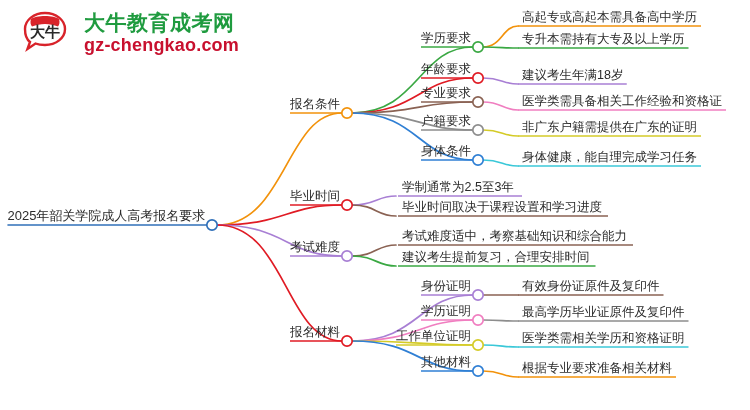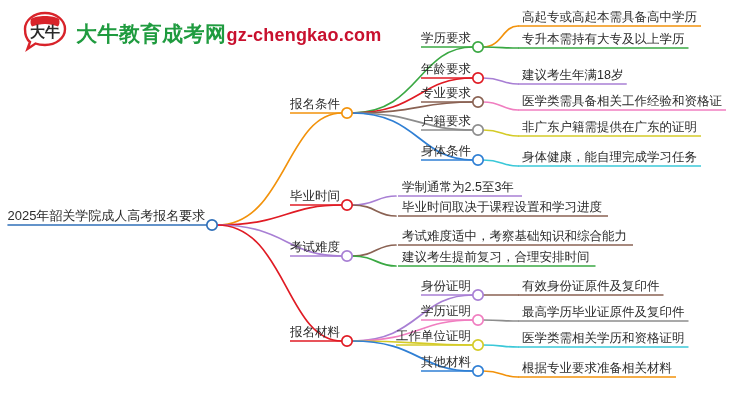--- a/index.html
+++ b/index.html
@@ -17,30 +17,31 @@
 
   
   #logo-block {
     position: absolute;
     left: 22px;
     top: 8px;
     width: 210px;
     height: 50px;
     display: flex;
     align-items: center;
-    gap: 8px;
+    gap: 16px;
   }
   #logo-mark {
     position: relative;
     width: 46px;
     height: 44px;
     flex: 0 0 auto;
   }
   #logo-text-block {
     display: flex;
+    flex-direction: column;
     justify-content: center;
     line-height: 1;
   }
   #logo-title {
     font-size: 21px;
     font-weight: bold;
     color: #1f9b3f;
     letter-spacing: 0.5px;
     white-space: nowrap;
   }

